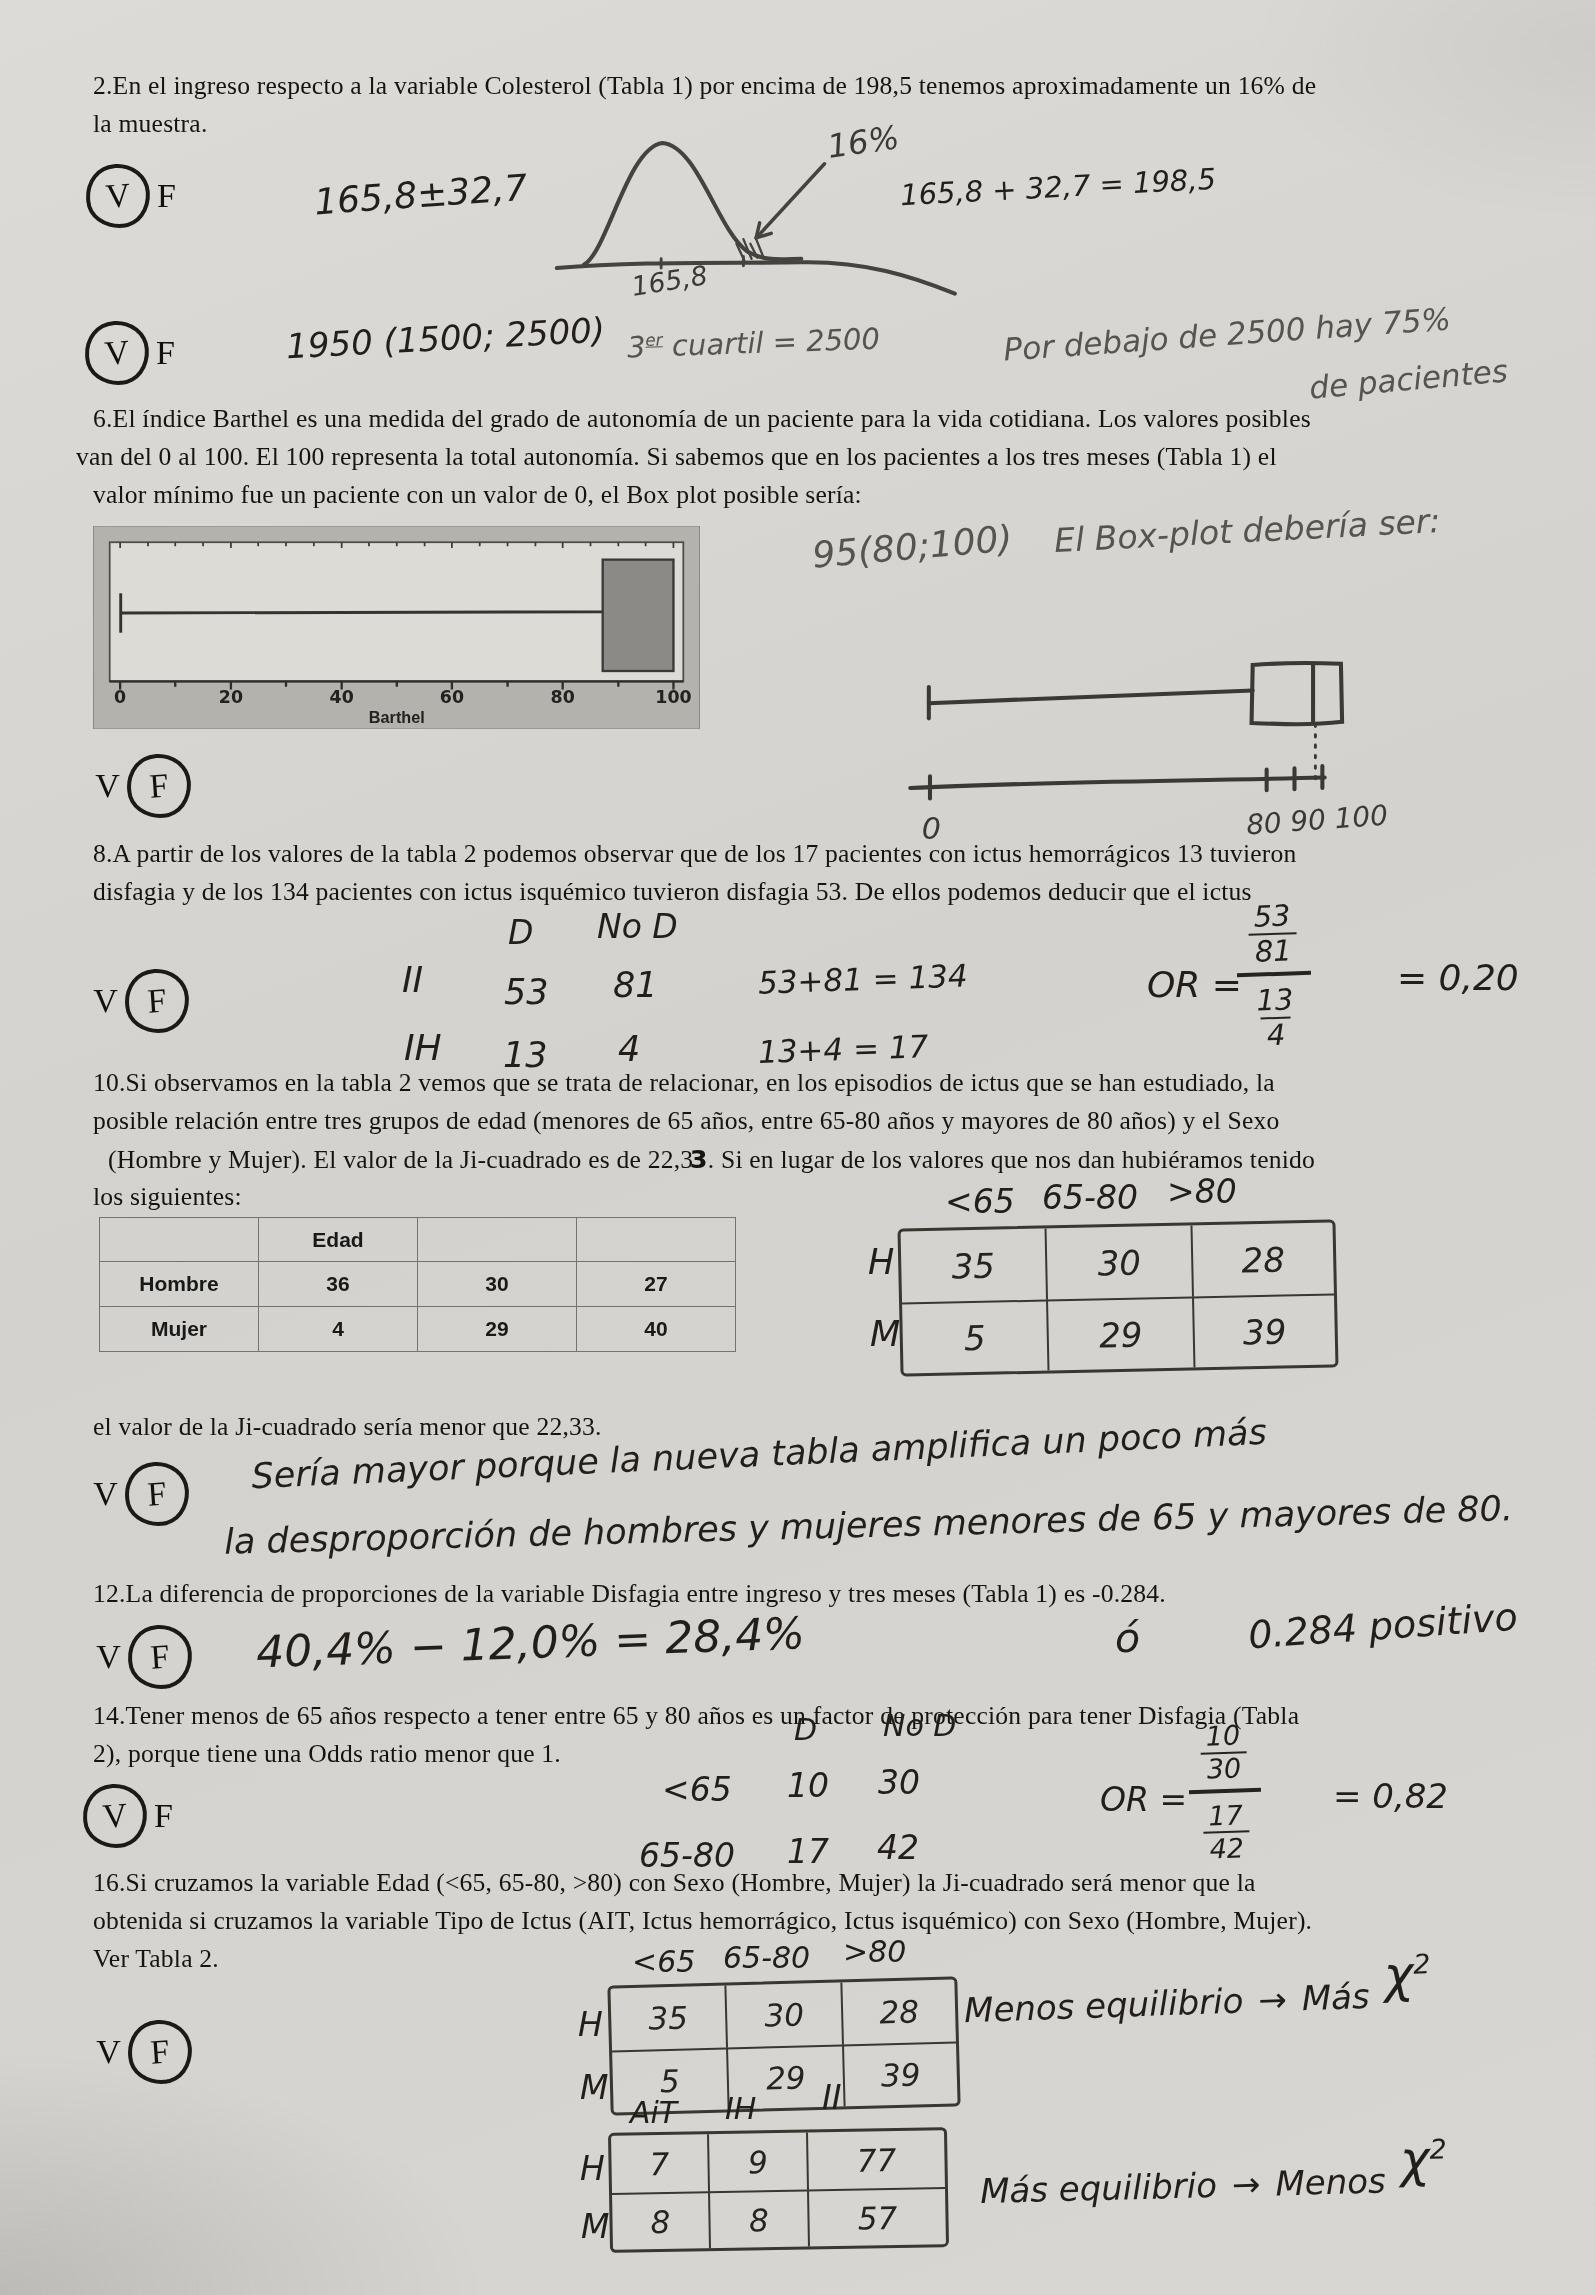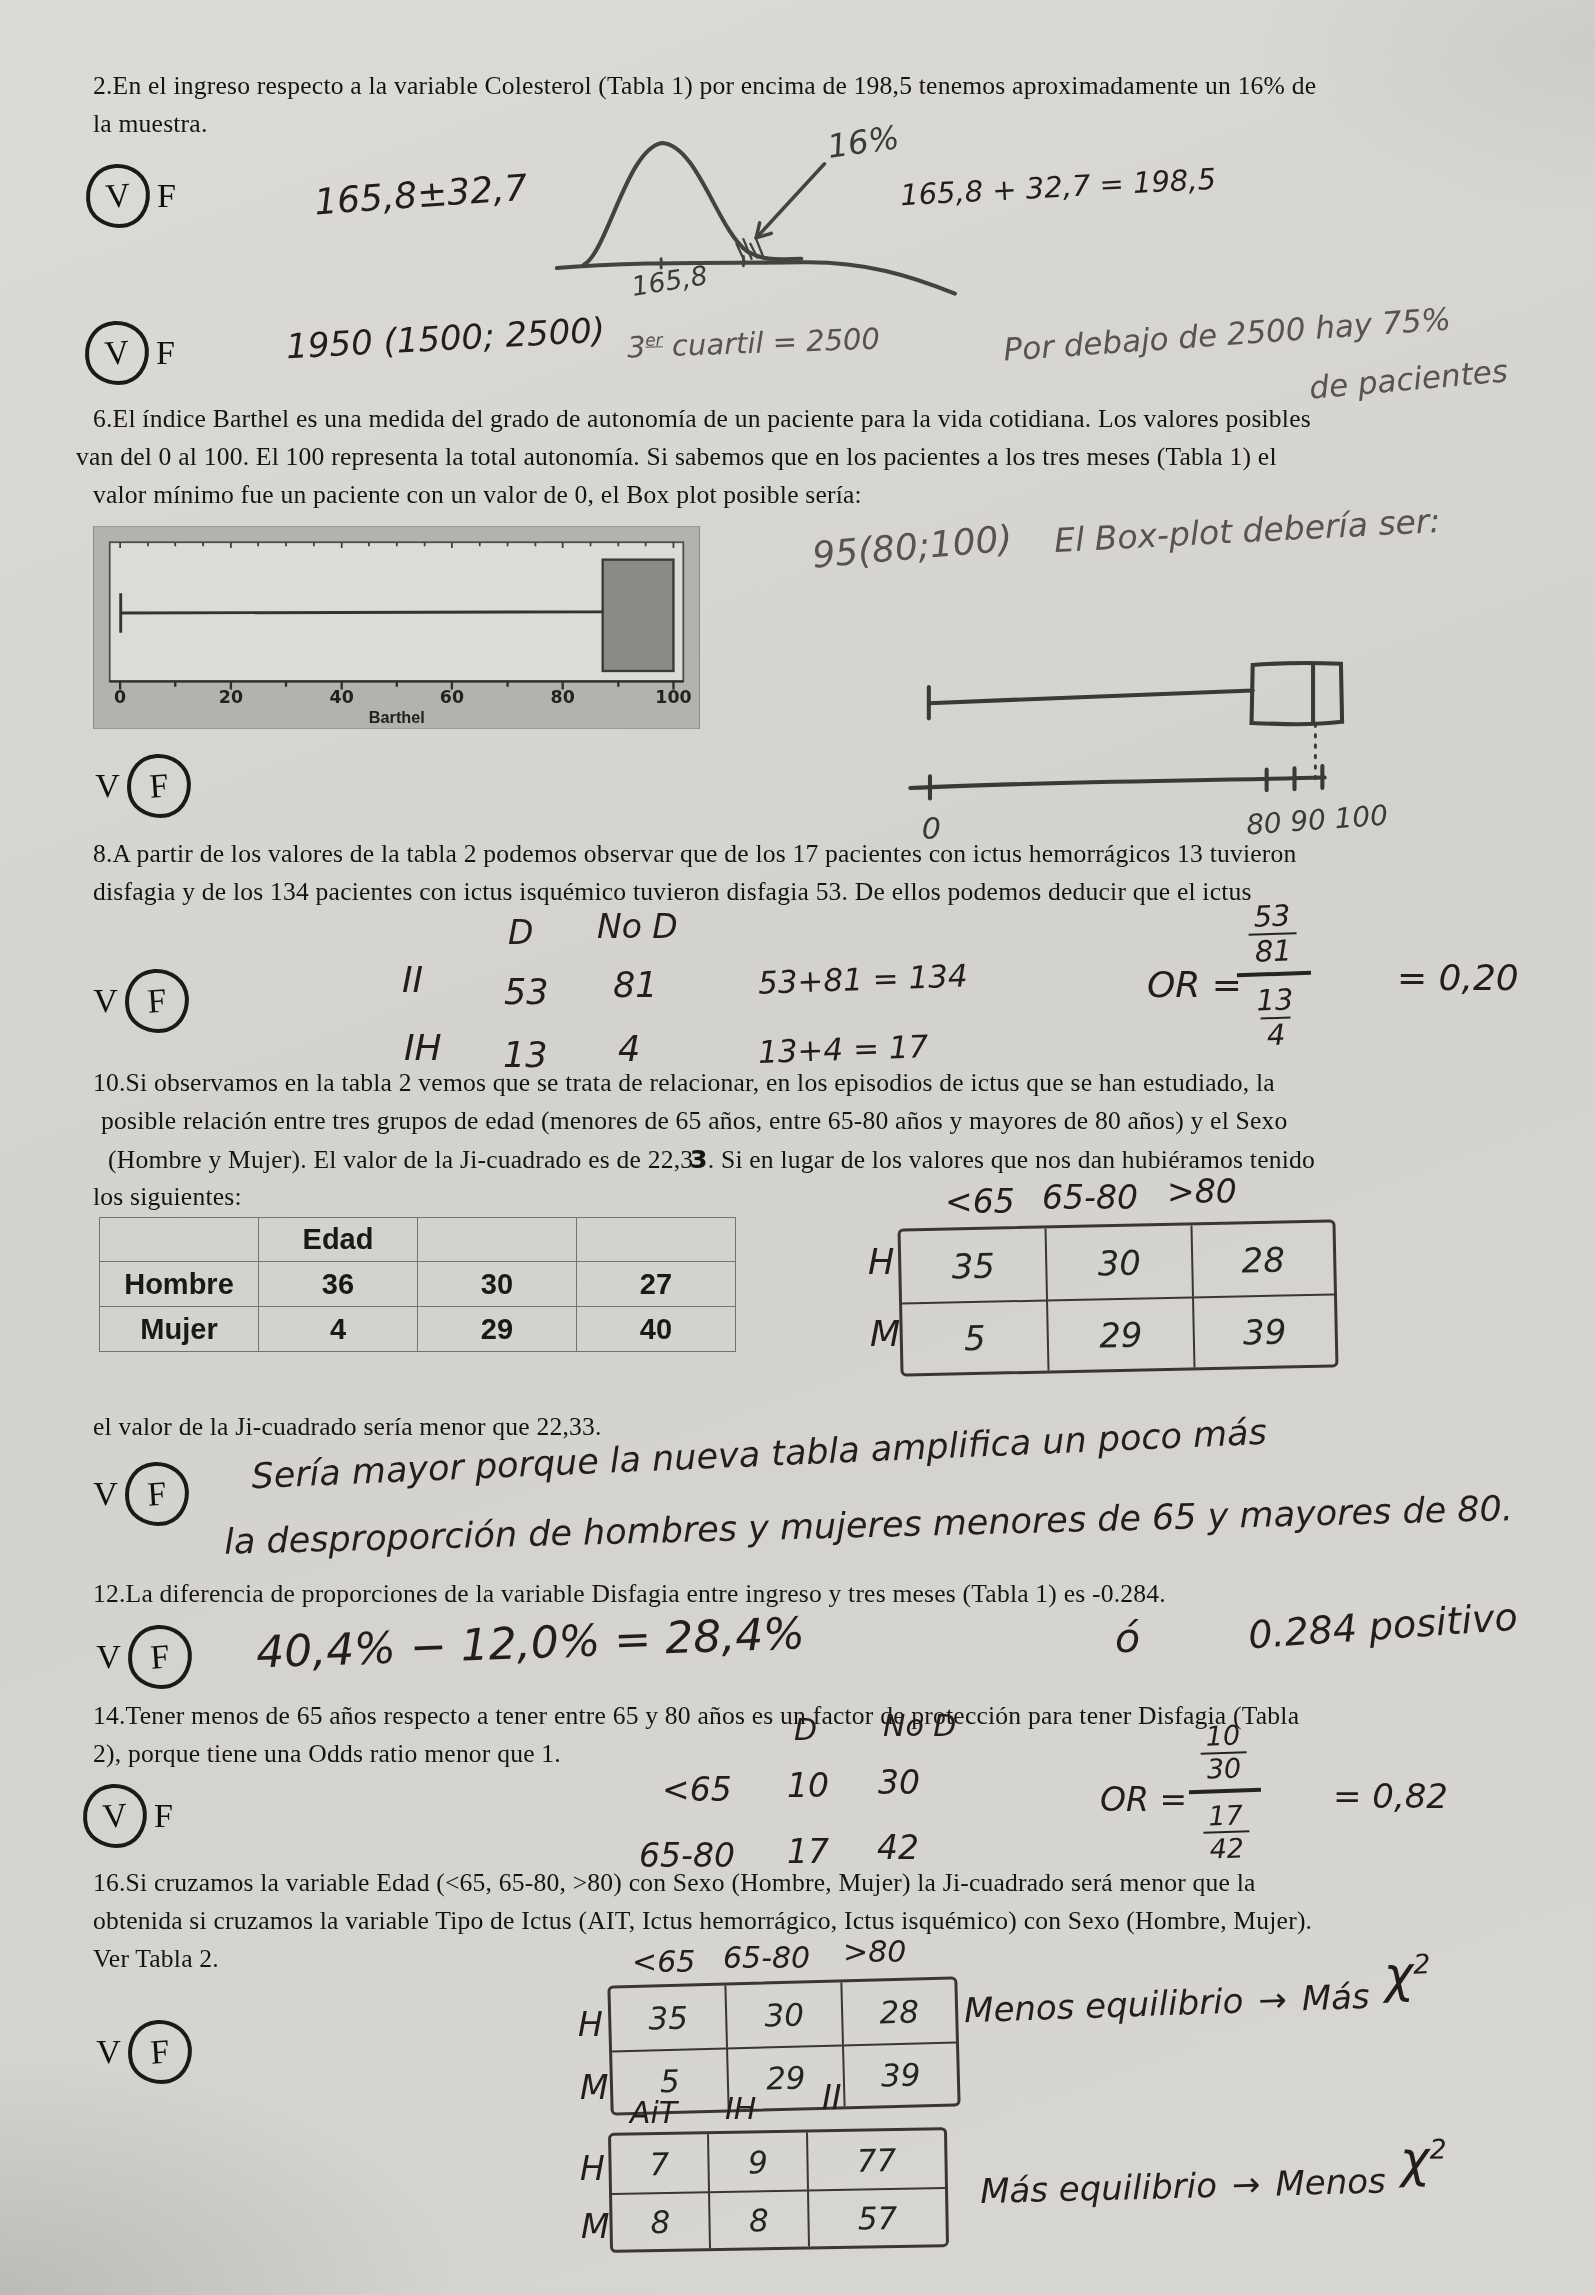--- a/index.html
+++ b/index.html
@@ -17,21 +17,21 @@
   .vf{display:flex;align-items:center;gap:4.6px;font-family:"Liberation Serif",serif;font-size:34px;color:#13110d;}
   .vfc{display:inline-flex;align-items:center;justify-content:center;width:56px;height:56px;
        border:4.1px solid #1c1a16;border-radius:48% 52% 46% 54% / 52% 48% 54% 46%;transform:rotate(-4deg);}
   .vfp{display:inline-block;padding:0 2.3px;}
   .frac{display:inline-flex;flex-direction:column;align-items:center;line-height:1.05;}
   .fr-d{border-top:2.9px solid #26241f;padding:1.2px 5.8px 0;}
   .fr-n{padding:0 5.8px 1.2px;}
   .bigfrac{display:inline-flex;flex-direction:column;align-items:center;}
   .bf-num{padding:0 12.8px 5.8px;}
   .bf-den{border-top:4.1px solid #26241f;padding:7px 12.8px 0;}
-  .ptable{border-collapse:collapse;font-family:"Liberation Sans",sans-serif;font-weight:bold;font-size:29px;color:#191917;}
+  .ptable{border-collapse:collapse;font-family:"Liberation Sans",sans-serif;font-weight:bold;font-size:21px;color:#191917;}
   .ptable td{border:1.7px solid #74736c;text-align:center;}
   .htbox{display:grid;border:3.5px solid #393730;border-radius:5.8px;}
   .htcell{display:flex;align-items:center;justify-content:center;
           font-family:"DejaVu Sans",sans-serif;font-style:italic;color:#26241f;}
   .htcell.bl{border-left:2.9px solid #393730;}
   .htcell.bt{border-top:2.9px solid #393730;}
   .note{display:flex;align-items:center;gap:15px;}
   .chi{font-size:50px;position:relative;top:-20px;font-style:italic;}
   .chi sup{font-size:27px;}
   .sup-u{vertical-align:super;font-size:58%;text-decoration:underline;}
@@ -150,21 +150,21 @@
           <span class="fr-d">81</span>
         </span></span>
     <span class="bf-den"><span class="frac">
           <span class="fr-n">13</span>
           <span class="fr-d">4</span>
         </span></span>
   </div>
   <div class="abs hw ink" style="left:1397px;top:957px;font-size:36px">= 0,20</div>
 
   <div class="abs printed" style="left:93px;top:1064px">10.Si observamos en la tabla 2 vemos que se trata de relacionar, en los episodios de ictus que se han estudiado, la</div>
-  <div class="abs printed" style="left:101px;top:1102px">posible relación entre tres grupos de edad (menores de 65 años, entre 65-80 años y mayores de 80 años) y el Sexo</div>
+  <div class="abs printed" style="left:93px;top:1102px">posible relación entre tres grupos de edad (menores de 65 años, entre 65-80 años y mayores de 80 años) y el Sexo</div>
   <div class="abs printed" style="left:108px;top:1140px"><span>(Hombre y Mujer). El valor de la Ji-cuadrado es de 22,3</span><span style="font-family:'DejaVu Sans',sans-serif;font-weight:bold;margin-left:-3.5px">3</span><span>. Si en lugar de los valores que nos dan hubiéramos tenido</span></div>
   <div class="abs printed" style="left:93px;top:1178px">los siguientes:</div>
 
   <table class="ptable abs" style="left:99px;top:1217px">
     <tbody>
         <tr>
       <td style="width:156px;height:41px"></td>
       <td style="width:156px">Edad</td>
       <td style="width:156px"></td>
       <td style="width:156px"></td>

